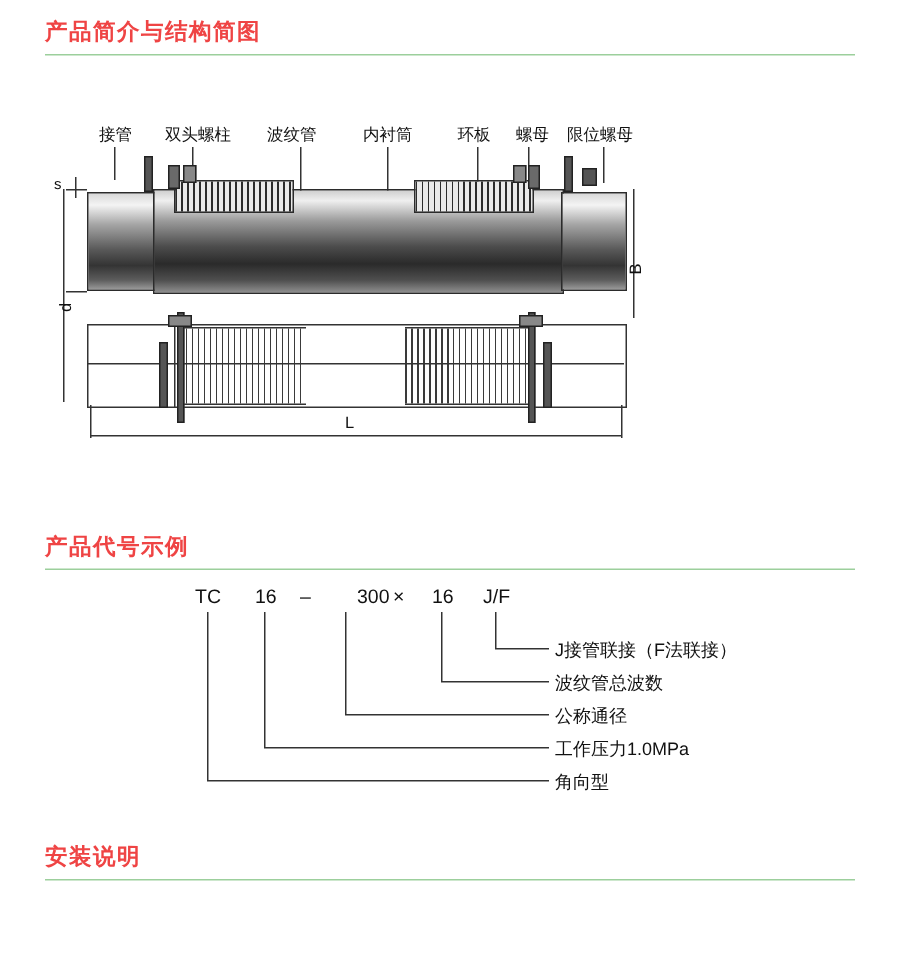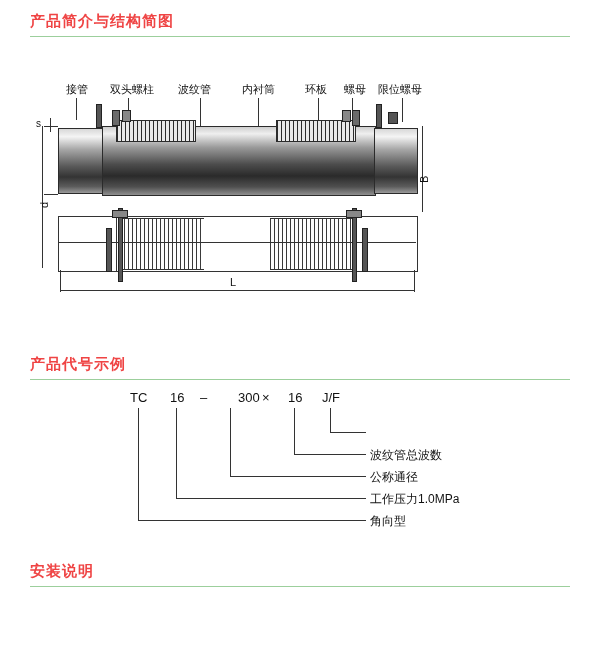--- a/index.html
+++ b/index.html
@@ -242,20 +242,21 @@
   <div class="vline" style="left:200px; top:18px; height:68px;"></div>
   <div class="vline" style="left:264px; top:18px; height:46px;"></div>
   <div class="vline" style="left:300px; top:18px; height:24px;"></div>
 
   <div class="hline" style="left:300px; top:42px; width:36px;"></div>
   <div class="hline" style="left:264px; top:64px; width:72px;"></div>
   <div class="hline" style="left:200px; top:86px; width:136px;"></div>
   <div class="hline" style="left:146px; top:108px; width:190px;"></div>
   <div class="hline" style="left:108px; top:130px; width:228px;"></div>
 
+  <div class="code-desc" style="left:340px; top:35px;">J接管联接（F法联接）</div>
   <div class="code-desc" style="left:340px; top:57px;">波纹管总波数</div>
   <div class="code-desc" style="left:340px; top:79px;">公称通径</div>
   <div class="code-desc" style="left:340px; top:101px;">工作压力1.0MPa</div>
   <div class="code-desc" style="left:340px; top:123px;">角向型</div>
 </div>
 
 <div class="section-title" style="left:30px; top:562px;">安装说明</div>
 <div class="title-underline" style="left:30px; top:586px; width:540px;"></div>
 
 <div id="install-text">

